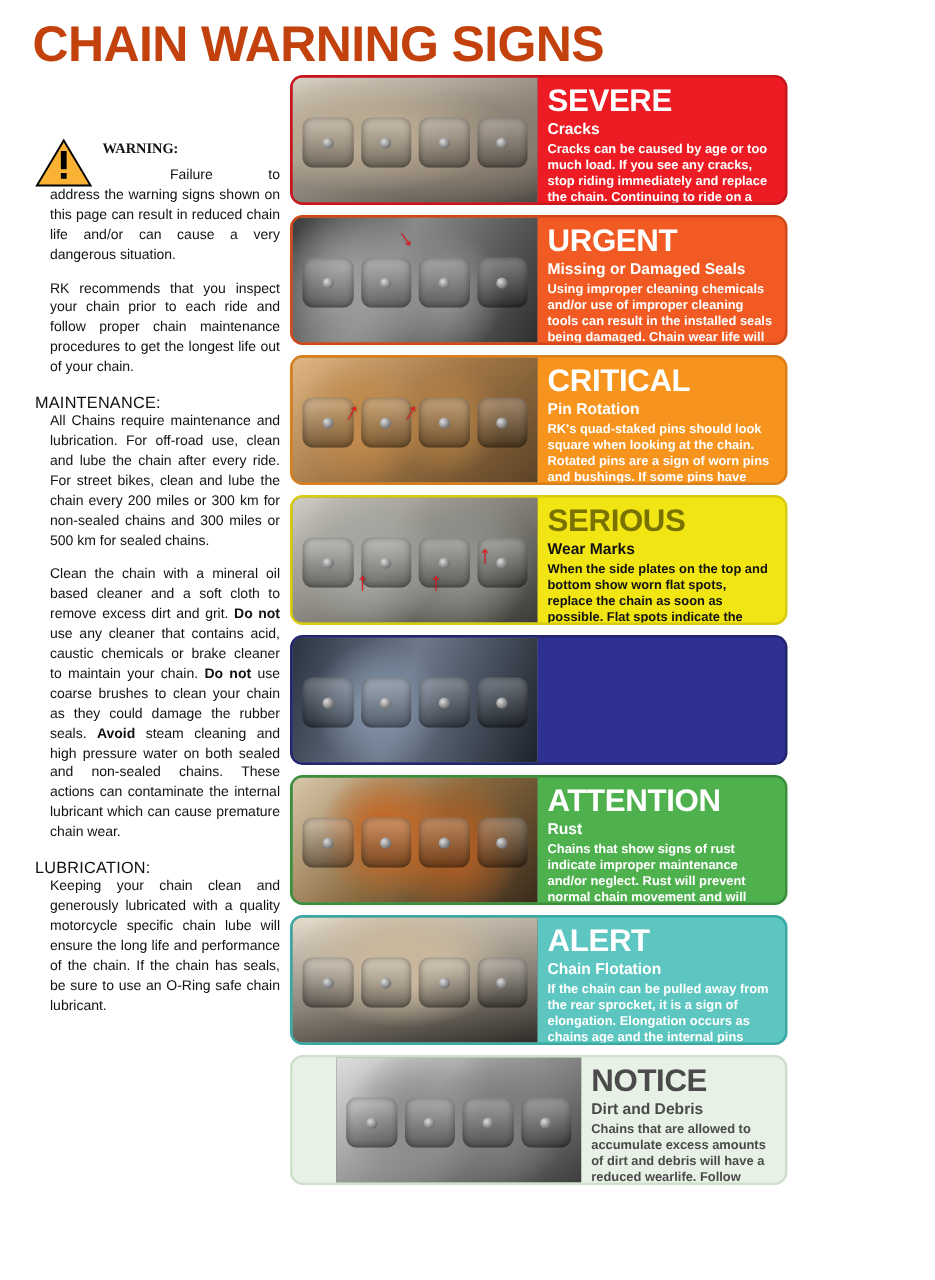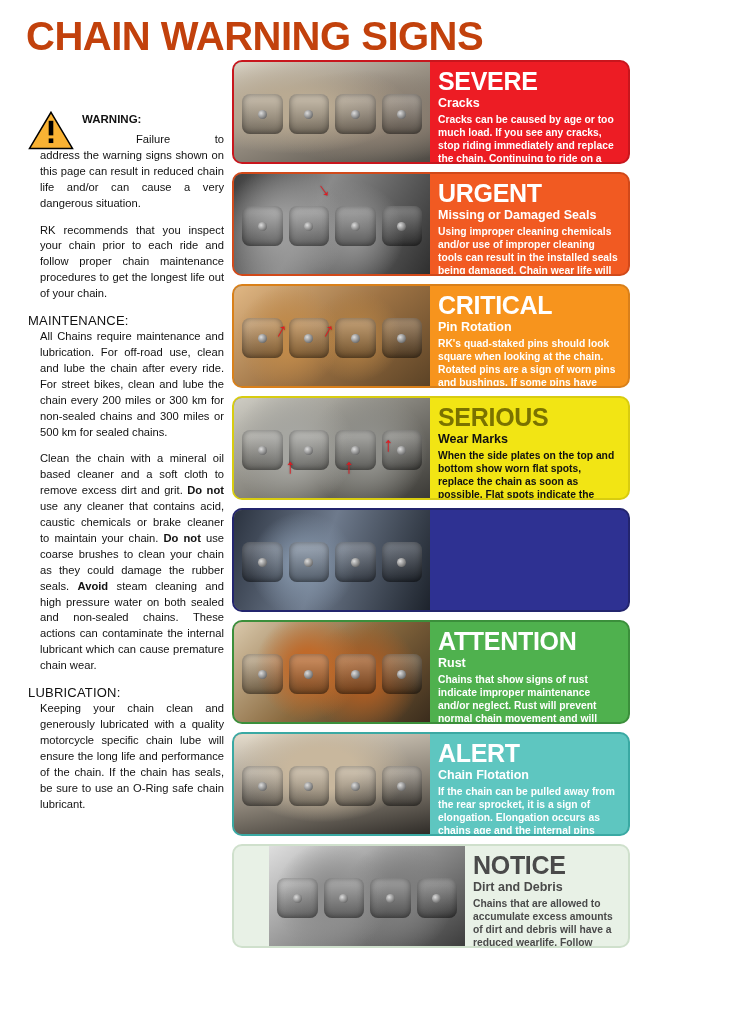--- a/index.html
+++ b/index.html
@@ -40,20 +40,21 @@
     position: absolute;
     left: 28px;
     top: 108px;
     width: 196px;
     color: #111;
   }
   .warn-head {
     display: flex;
     align-items: flex-start;
     gap: 8px;
+    font-family: Liberation Serif, serif;
   }
   .warn-tri {
     width: 46px;
     flex: 0 0 46px;
     margin-top: 2px;
   }
   .warn-title {
     font-size: 11.5px;
     font-weight: bold;
     line-height: 1.35;

